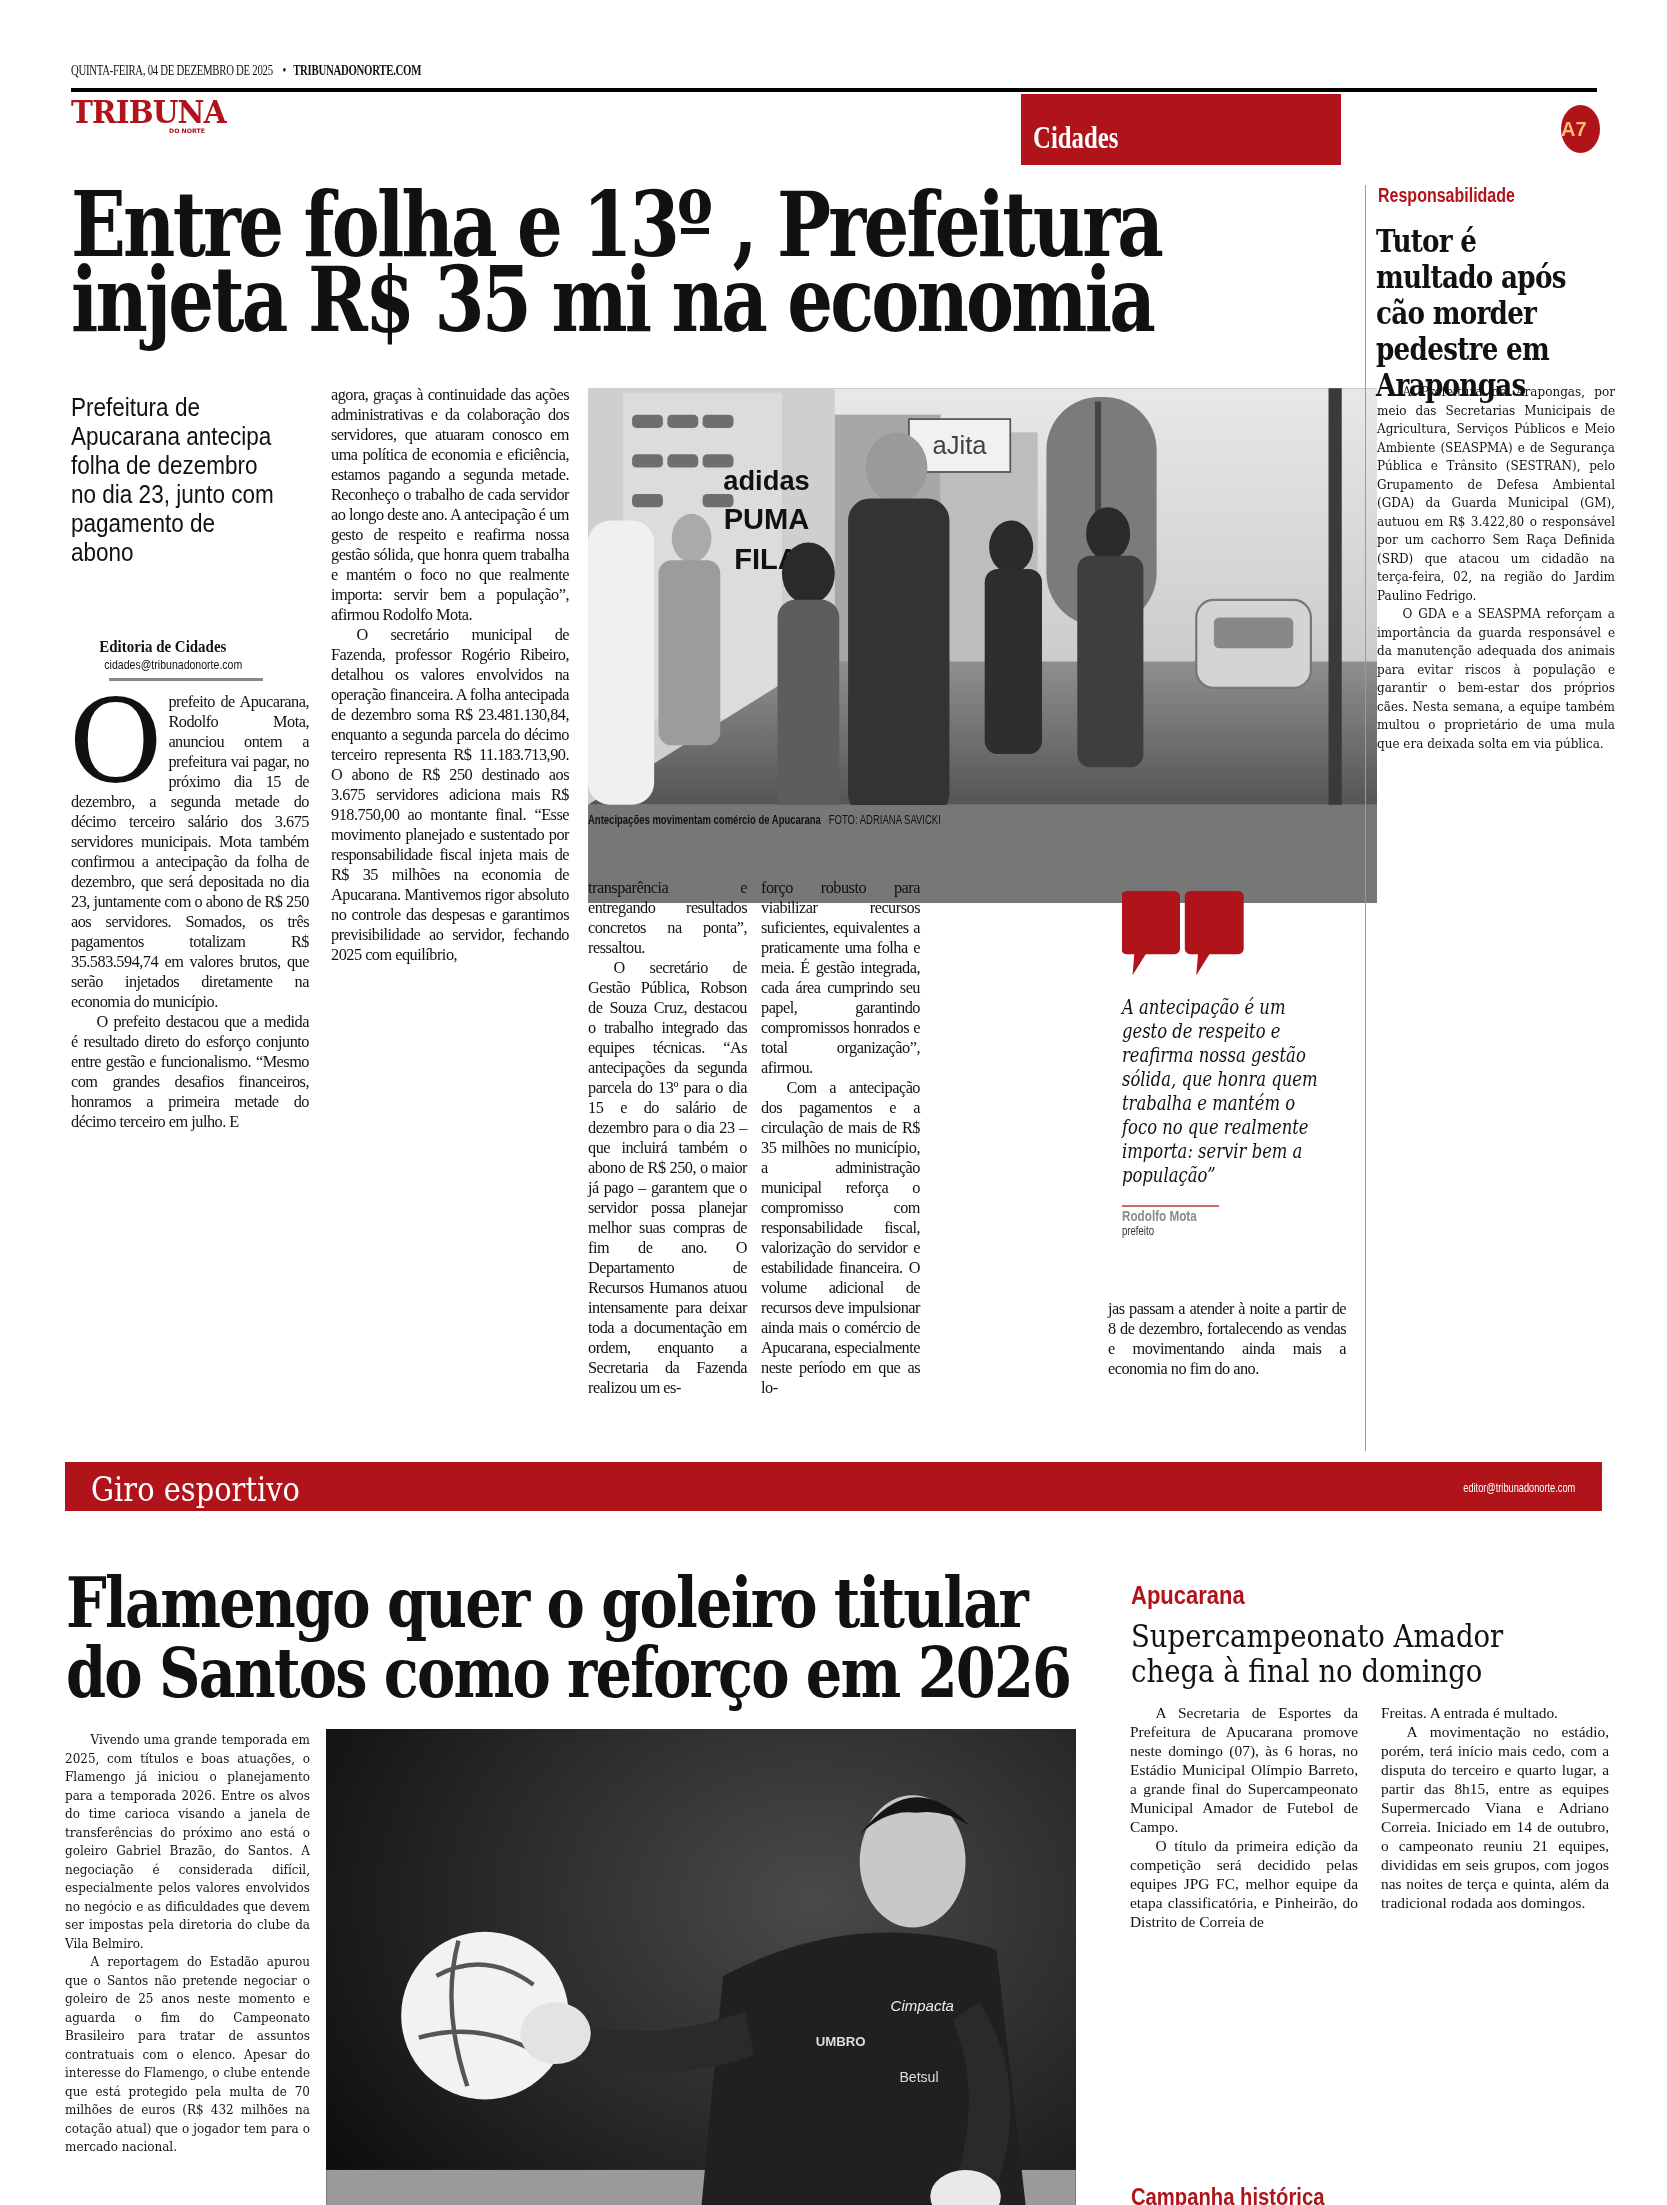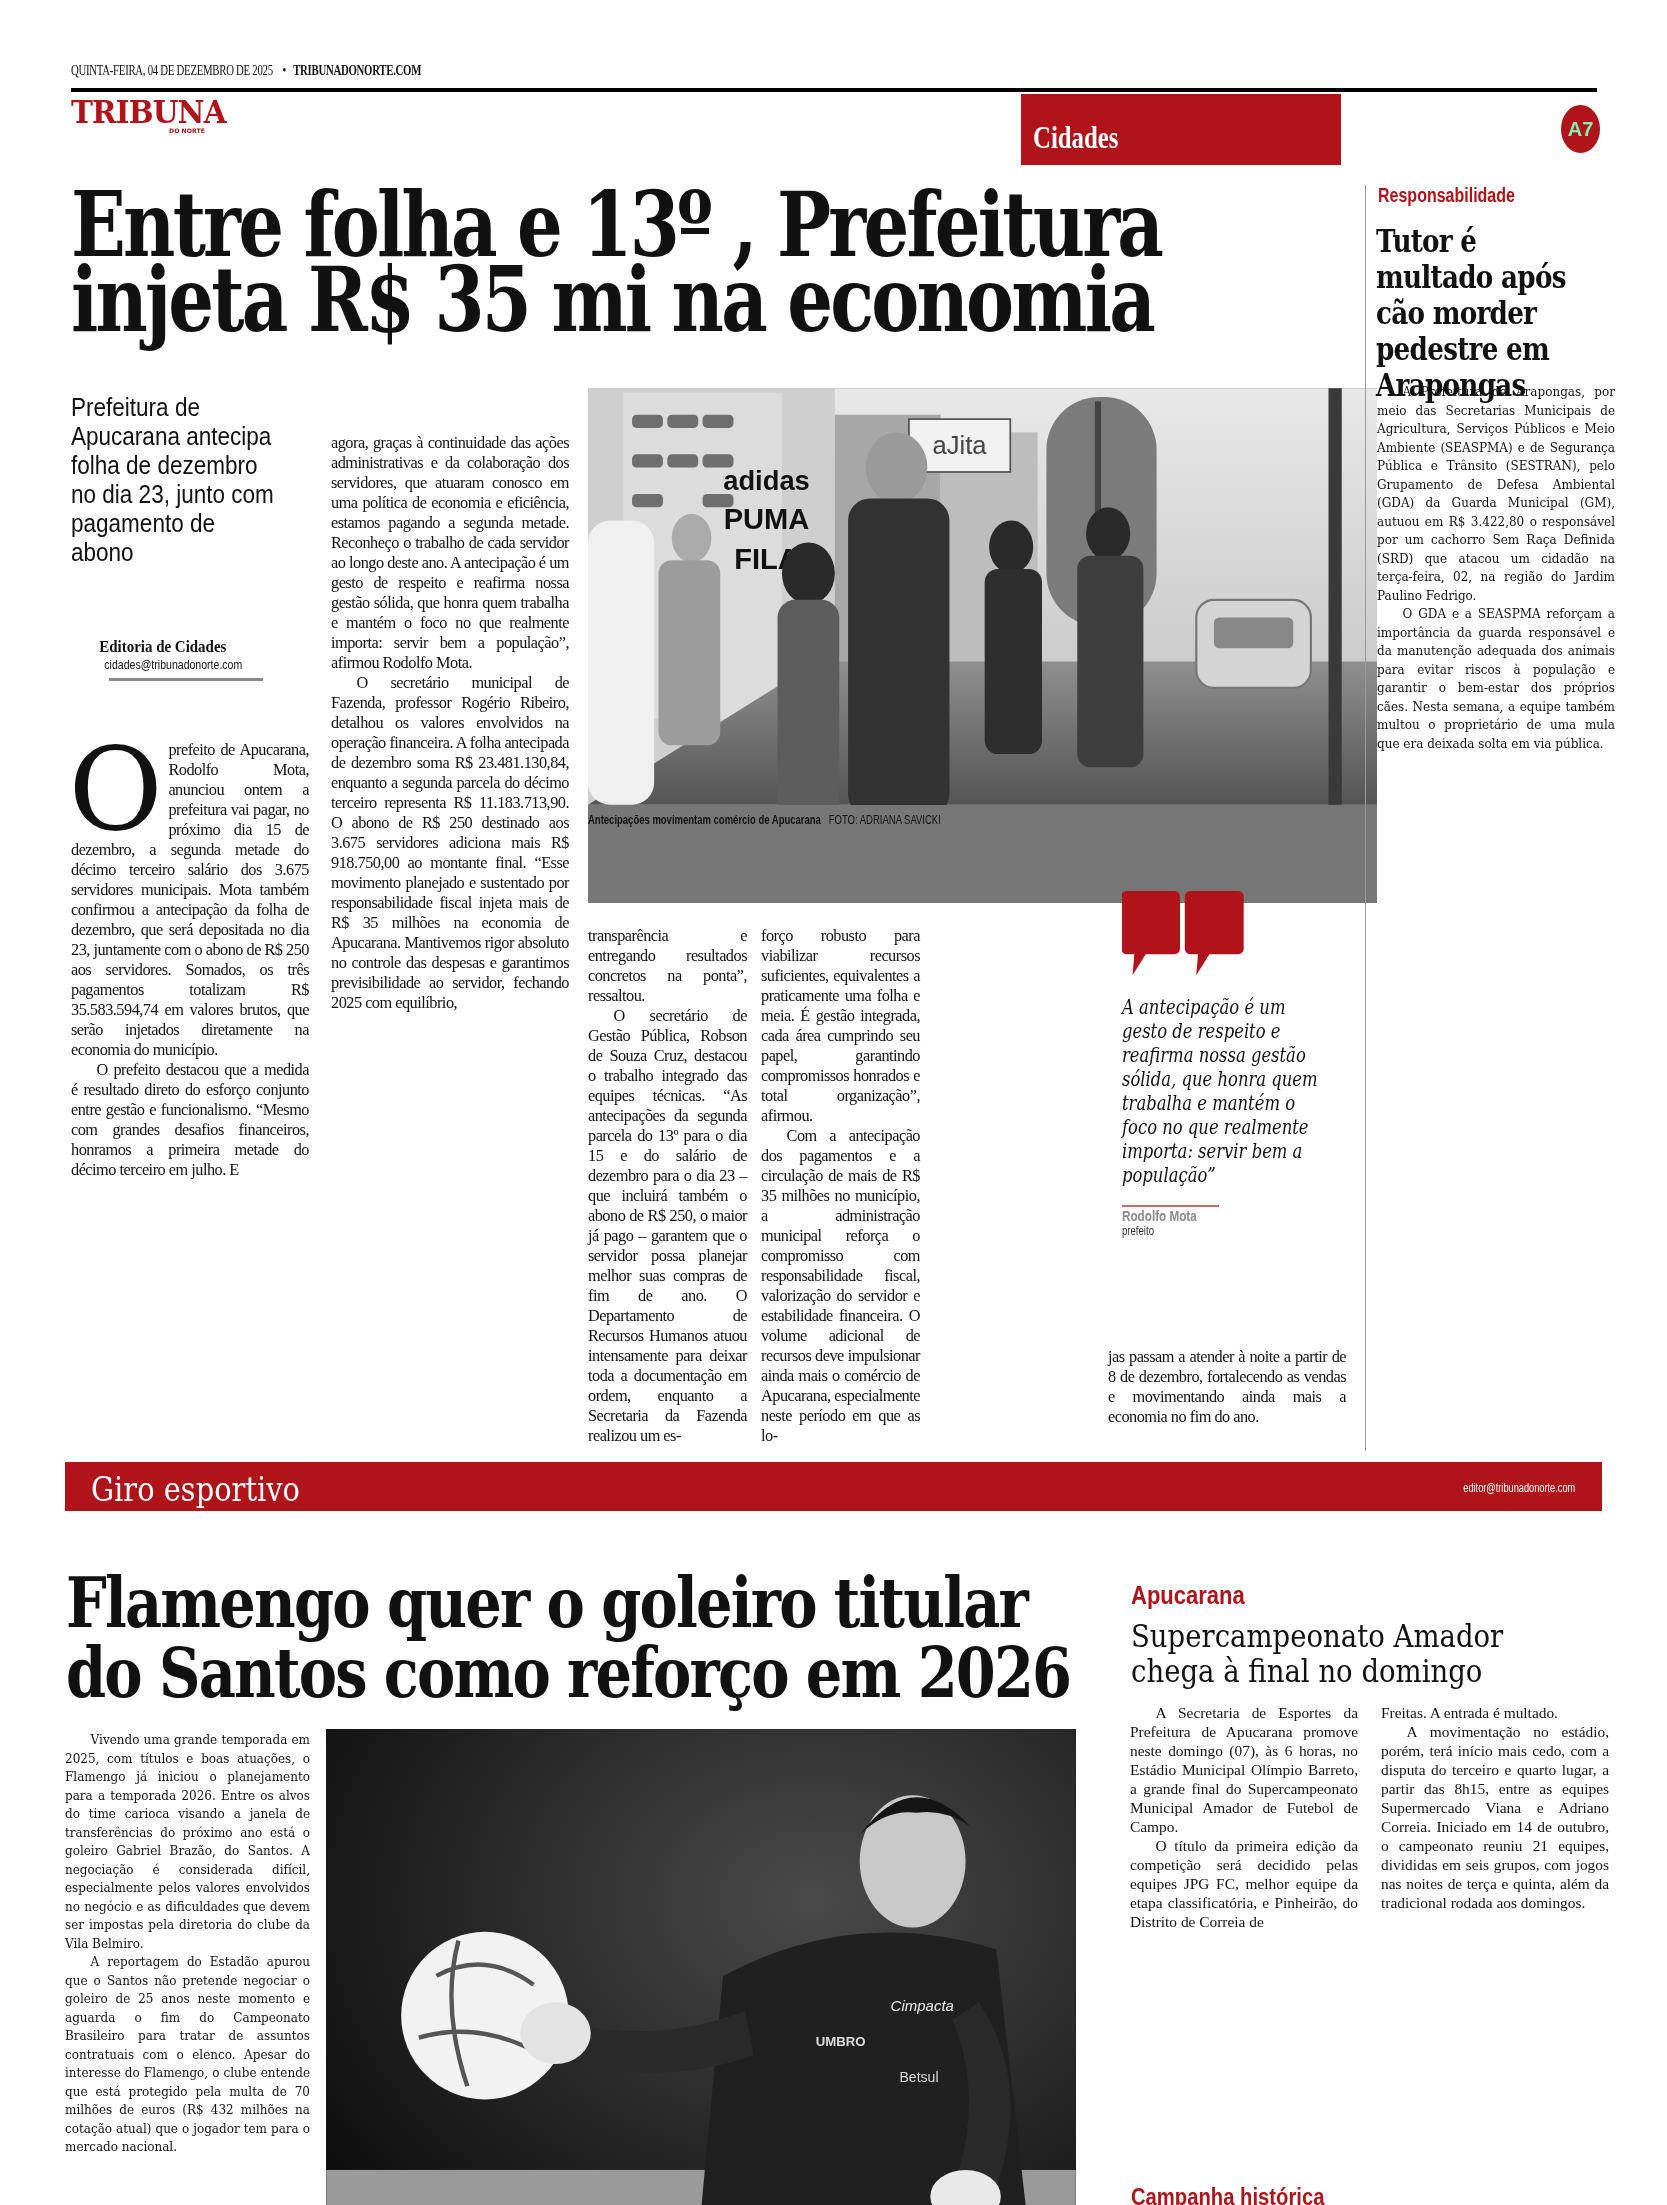--- a/index.html
+++ b/index.html
@@ -6,31 +6,31 @@
   body { width:1667px; height:2840px; position:relative; overflow:hidden; font-family:"Liberation Serif", serif; color:#111; }
   .abs { position:absolute; }
   .meta { left:71px; top:62px; font-size:15px; letter-spacing:-0.4px; transform:scaleX(0.72); transform-origin:left top; white-space:nowrap; }
   .meta b { font-weight:bold; }
   .top-rule { left:71px; top:88px; width:1526px; height:4.4px; background:#000; }
   .logo { left:71px; top:98px; }
   .logo .t1 { font-family:"DejaVu Serif", serif; font-weight:900; color:#b0141a; font-size:32px; letter-spacing:-0.9px; transform:scaleX(0.92); transform-origin:left top; display:block; line-height:28px; }
   .logo .t2 { font-family:"DejaVu Sans", sans-serif; font-weight:bold; color:#b0141a; font-size:6.2px; position:absolute; left:98px; top:29px; }
   .section-tag { left:1021px; top:94px; width:320px; height:71px; background:#b0141a; color:#fff; }
   .section-tag span { position:absolute; left:12.3px; top:25.6px; font-size:31px; font-weight:bold; transform:scaleX(0.8); transform-origin:left top; }
-  .page-badge { left:1561px; top:105px; width:39px; height:48px; border-radius:50%; background:#b0141a; color:#86efac; font-family:"Liberation Sans", sans-serif; font-size:20px; font-weight:bold; text-align:center; line-height:48px; }
+  .page-badge { left:1561px; top:105px; width:39px; height:48px; border-radius:50%; background:#b0141a; color:#fdba74; font-family:"Liberation Sans", sans-serif; font-size:20px; font-weight:bold; line-height:48px; }
   .headline { left:71px; top:187px; font-family:"DejaVu Serif", serif; font-weight:bold; font-size:90px; line-height:75px; letter-spacing:-3.5px; transform:scaleX(0.8); transform-origin:left top; white-space:nowrap; }
   .subhead { left:71px; top:393px; width:238px; font-family:"Liberation Sans", sans-serif; font-size:25.6px; line-height:29px; transform:scaleX(0.88); transform-origin:left top; }
   .byline { left:84px; top:636px; width:203px; }
   .byline .name { font-size:17.6px; font-weight:bold; display:block; transform:scaleX(0.85); }
   .byline .mail { font-family:"Liberation Sans", sans-serif; font-size:13.2px; display:block; transform:scaleX(0.8); }
   .byline .rule { width:154px; height:3.1px; background:#8a8a8a; margin:6.2px auto 0; }
   .col { font-size:16.3px; line-height:20px; text-align:justify; hyphens:manual; }
   .col p { margin:0; text-indent:25.6px; }
   .col p.noind { text-indent:0; }
-  .condbody { letter-spacing:-0.5px;margin-top:48px; }
+  .condbody { letter-spacing:-0.5px; }
   .dropcap { float:left; font-size:115px; line-height:88px; margin:5.3px 6.2px 0 -2.6px; font-family:"DejaVu Serif", serif; }
   .photo1 { left:588px; top:388px; width:789px; height:515px; background:#777; overflow:hidden; }
   .caption { font-family:"Liberation Sans", sans-serif; font-size:13.2px; white-space:nowrap; transform:scaleX(0.72); transform-origin:left top; }
   .caption b { font-weight:bold; }
   .quote-box { left:1122px; top:887px; width:212px; }
   .quote-text { font-family:"DejaVu Serif", serif; font-style:italic; font-size:20px; line-height:24px; transform:scaleX(0.82); transform-origin:left top; width:251px; }
   .quote-attr-rule { width:97px; height:2.2px; background:#c96a6d; margin-top:17.6px; }
   .quote-attr-name { font-family:"Liberation Sans", sans-serif; font-weight:bold; color:#8a8a8a; font-size:15px; transform:scaleX(0.78); transform-origin:left top; }
   .quote-attr-role { font-family:"Liberation Sans", sans-serif; font-size:12.3px; color:#333; transform:scaleX(0.78); transform-origin:left top; }
   .vline { width:0.9px; background:#9a9a9a; }

